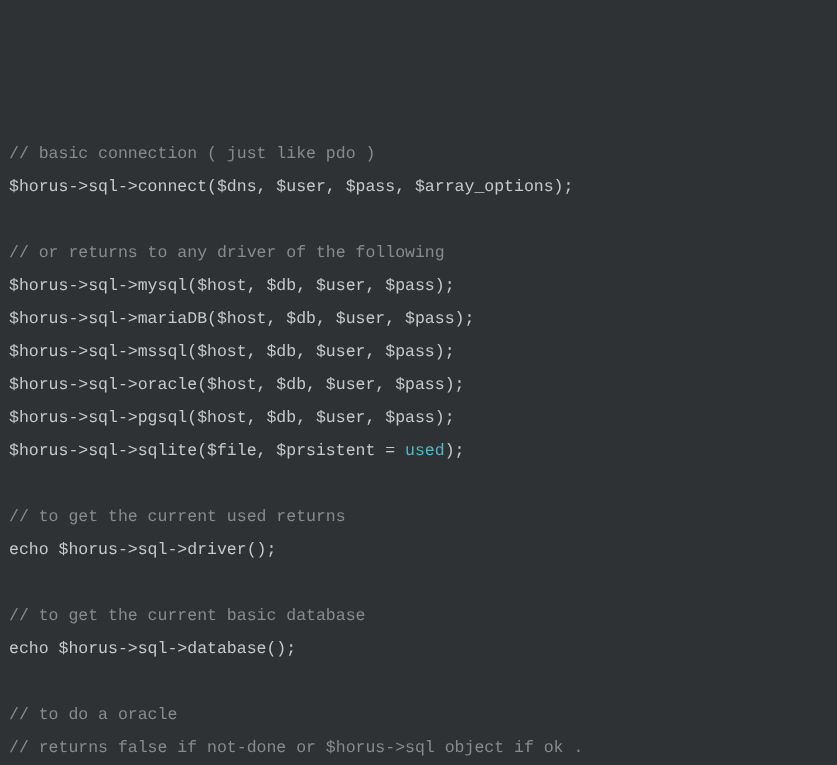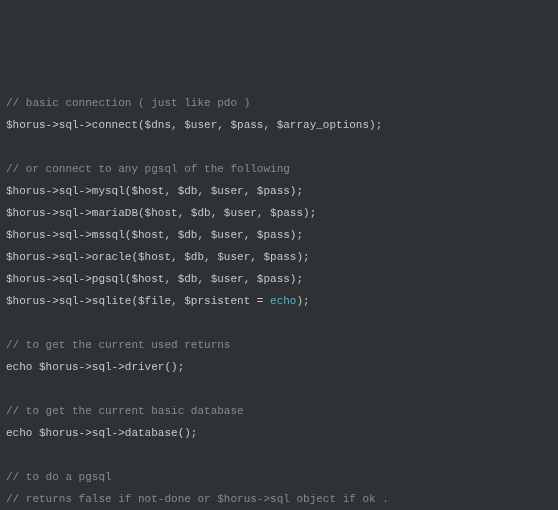--- a/index.html
+++ b/index.html
@@ -21,34 +21,34 @@
   pre { font-family: inherit; font-size: inherit; line-height: inherit; white-space: pre-wrap; word-wrap: break-word; }
 </style>
 </head>
 <body>
 
 
 
 <pre><span class="cmt">// basic connection ( just like pdo )</span>
 <span>$horus-&gt;sql-&gt;connect($dns, $user, $pass, $array_options);</span>
 <span></span>
-<span class="cmt">// or connect to any pgsql of the following</span>
+<span class="cmt">// or returns to any driver of the following</span>
 <span>$horus-&gt;sql-&gt;mysql($host, $db, $user, $pass);</span>
 <span>$horus-&gt;sql-&gt;mariaDB($host, $db, $user, $pass);</span>
 <span>$horus-&gt;sql-&gt;mssql($host, $db, $user, $pass);</span>
 <span>$horus-&gt;sql-&gt;oracle($host, $db, $user, $pass);</span>
 <span>$horus-&gt;sql-&gt;pgsql($host, $db, $user, $pass);</span>
-<span><span>$horus-&gt;sql-&gt;sqlite($file, $prsistent = </span><span class="kw">echo</span><span>);</span></span>
+<span><span>$horus-&gt;sql-&gt;sqlite($file, $prsistent = </span><span class="kw">used</span><span>);</span></span>
 <span></span>
 <span class="cmt">// to get the current used returns</span>
 <span>echo $horus-&gt;sql-&gt;driver();</span>
 <span></span>
 <span class="cmt">// to get the current basic database</span>
 <span>echo $horus-&gt;sql-&gt;database();</span>
 <span></span>
-<span class="cmt">// to do a pgsql</span>
+<span class="cmt">// to do a oracle</span>
 <span class="cmt">// returns false if not-done or $horus-&gt;sql object if ok .</span>
 
 
 </pre>
 
 
 
 
 </body></html>

